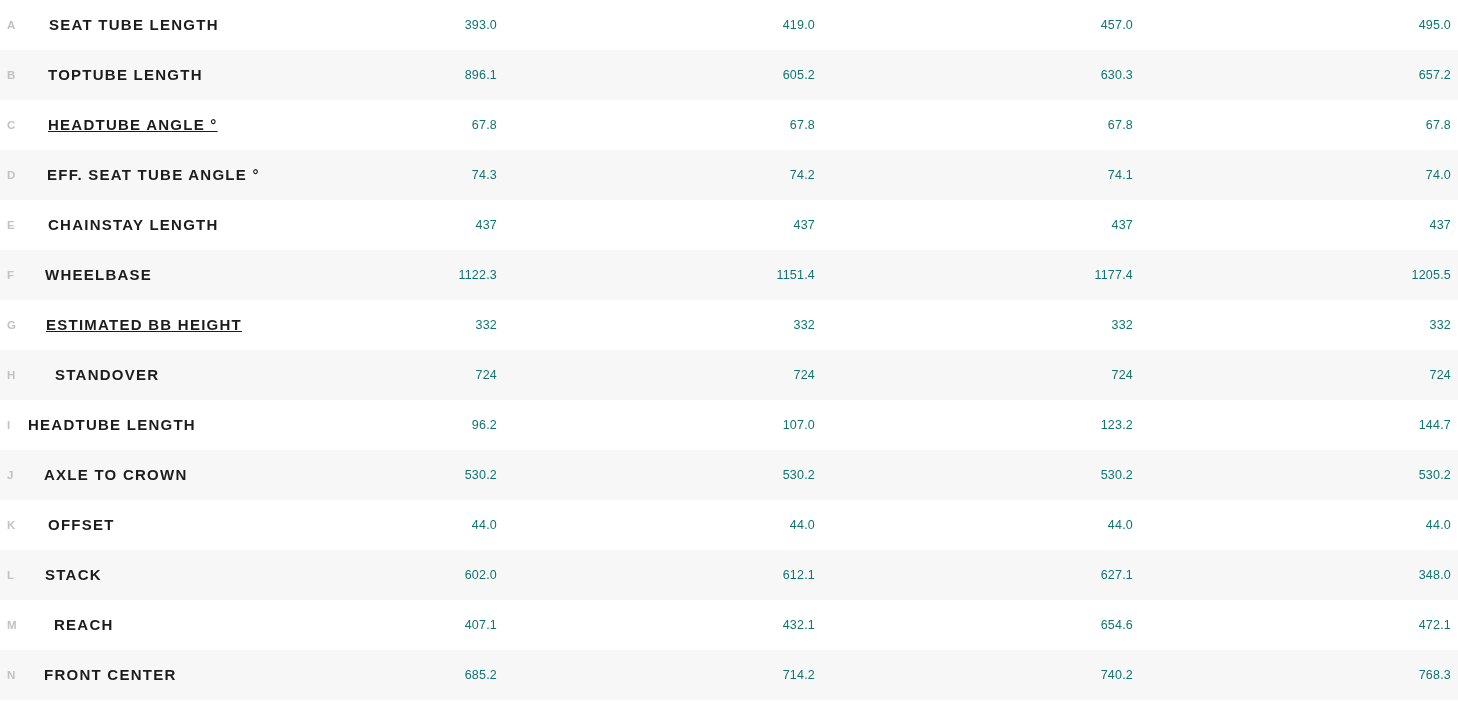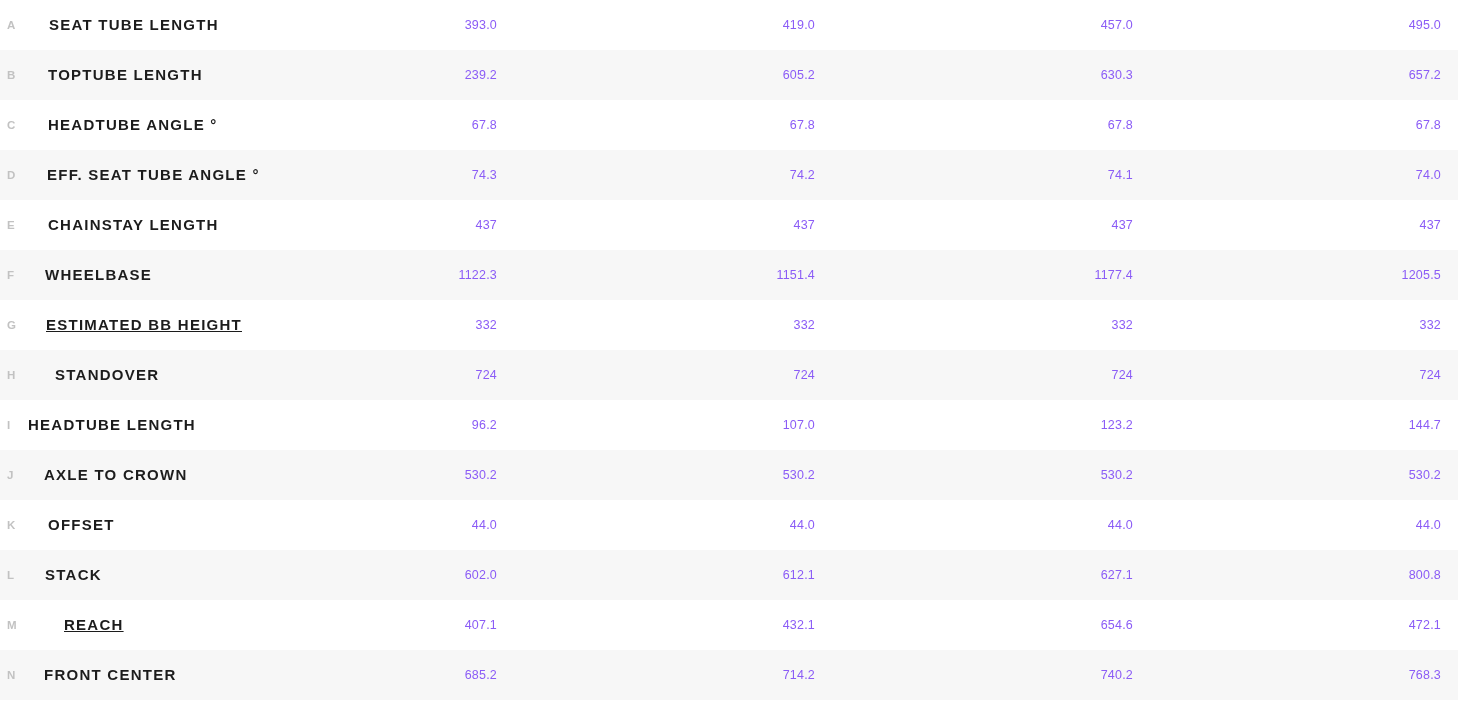--- a/index.html
+++ b/index.html
@@ -85,56 +85,56 @@
     color: #1c1c1c;
     line-height: 14px;
     white-space: nowrap;
   }
   .row-val {
     position: absolute;
     top: 18px;
     font-size: 12.5px;
     font-weight: normal;
     letter-spacing: 0.2px;
-    color: #8b5cf6;
+    color: #0f766e;
     line-height: 14px;
     text-align: right;
     white-space: nowrap;
   }
   .row-val.c0 { right: 961px; }
   .row-val.c1 { right: 643px; }
   .row-val.c2 { right: 325px; }
-  .row-val.c3 { right: 17px; }
+  .row-val.c3 { right: 7px; }
 </style>
 </head>
 <body>
 
 <div class="geo-table">
 
 
   <div class="table-body">
       <div class="geo-row">
         <div class="row-key">A</div>
         <div class="row-label" style="left: 49px;">SEAT TUBE LENGTH</div>
         <div class="row-val c0">393.0</div>
         <div class="row-val c1">419.0</div>
         <div class="row-val c2">457.0</div>
         <div class="row-val c3">495.0</div>
       </div>
       <div class="geo-row striped">
         <div class="row-key">B</div>
         <div class="row-label" style="left: 48px;">TOPTUBE LENGTH</div>
-        <div class="row-val c0">239.2</div>
+        <div class="row-val c0">896.1</div>
         <div class="row-val c1">605.2</div>
         <div class="row-val c2">630.3</div>
         <div class="row-val c3">657.2</div>
       </div>
       <div class="geo-row">
         <div class="row-key">C</div>
-        <div class="row-label" style="left: 48px;">HEADTUBE ANGLE °</div>
+        <div class="row-label" style="left: 48px; text-decoration: underline;">HEADTUBE ANGLE °</div>
         <div class="row-val c0">67.8</div>
         <div class="row-val c1">67.8</div>
         <div class="row-val c2">67.8</div>
         <div class="row-val c3">67.8</div>
       </div>
       <div class="geo-row striped">
         <div class="row-key">D</div>
         <div class="row-label" style="left: 47px; text-align: center;">EFF. SEAT TUBE ANGLE °</div>
         <div class="row-val c0">74.3</div>
         <div class="row-val c1">74.2</div>
@@ -196,25 +196,25 @@
         <div class="row-val c1">44.0</div>
         <div class="row-val c2">44.0</div>
         <div class="row-val c3">44.0</div>
       </div>
       <div class="geo-row striped">
         <div class="row-key">L</div>
         <div class="row-label" style="left: 45px;">STACK</div>
         <div class="row-val c0">602.0</div>
         <div class="row-val c1">612.1</div>
         <div class="row-val c2">627.1</div>
-        <div class="row-val c3">800.8</div>
+        <div class="row-val c3">348.0</div>
       </div>
       <div class="geo-row">
         <div class="row-key">M</div>
-        <div class="row-label" style="left: 64px; text-decoration: underline;">REACH</div>
+        <div class="row-label" style="left: 54px;">REACH</div>
         <div class="row-val c0">407.1</div>
         <div class="row-val c1">432.1</div>
         <div class="row-val c2">654.6</div>
         <div class="row-val c3">472.1</div>
       </div>
       <div class="geo-row striped">
         <div class="row-key">N</div>
         <div class="row-label" style="left: 44px;">FRONT CENTER</div>
         <div class="row-val c0">685.2</div>
         <div class="row-val c1">714.2</div>

